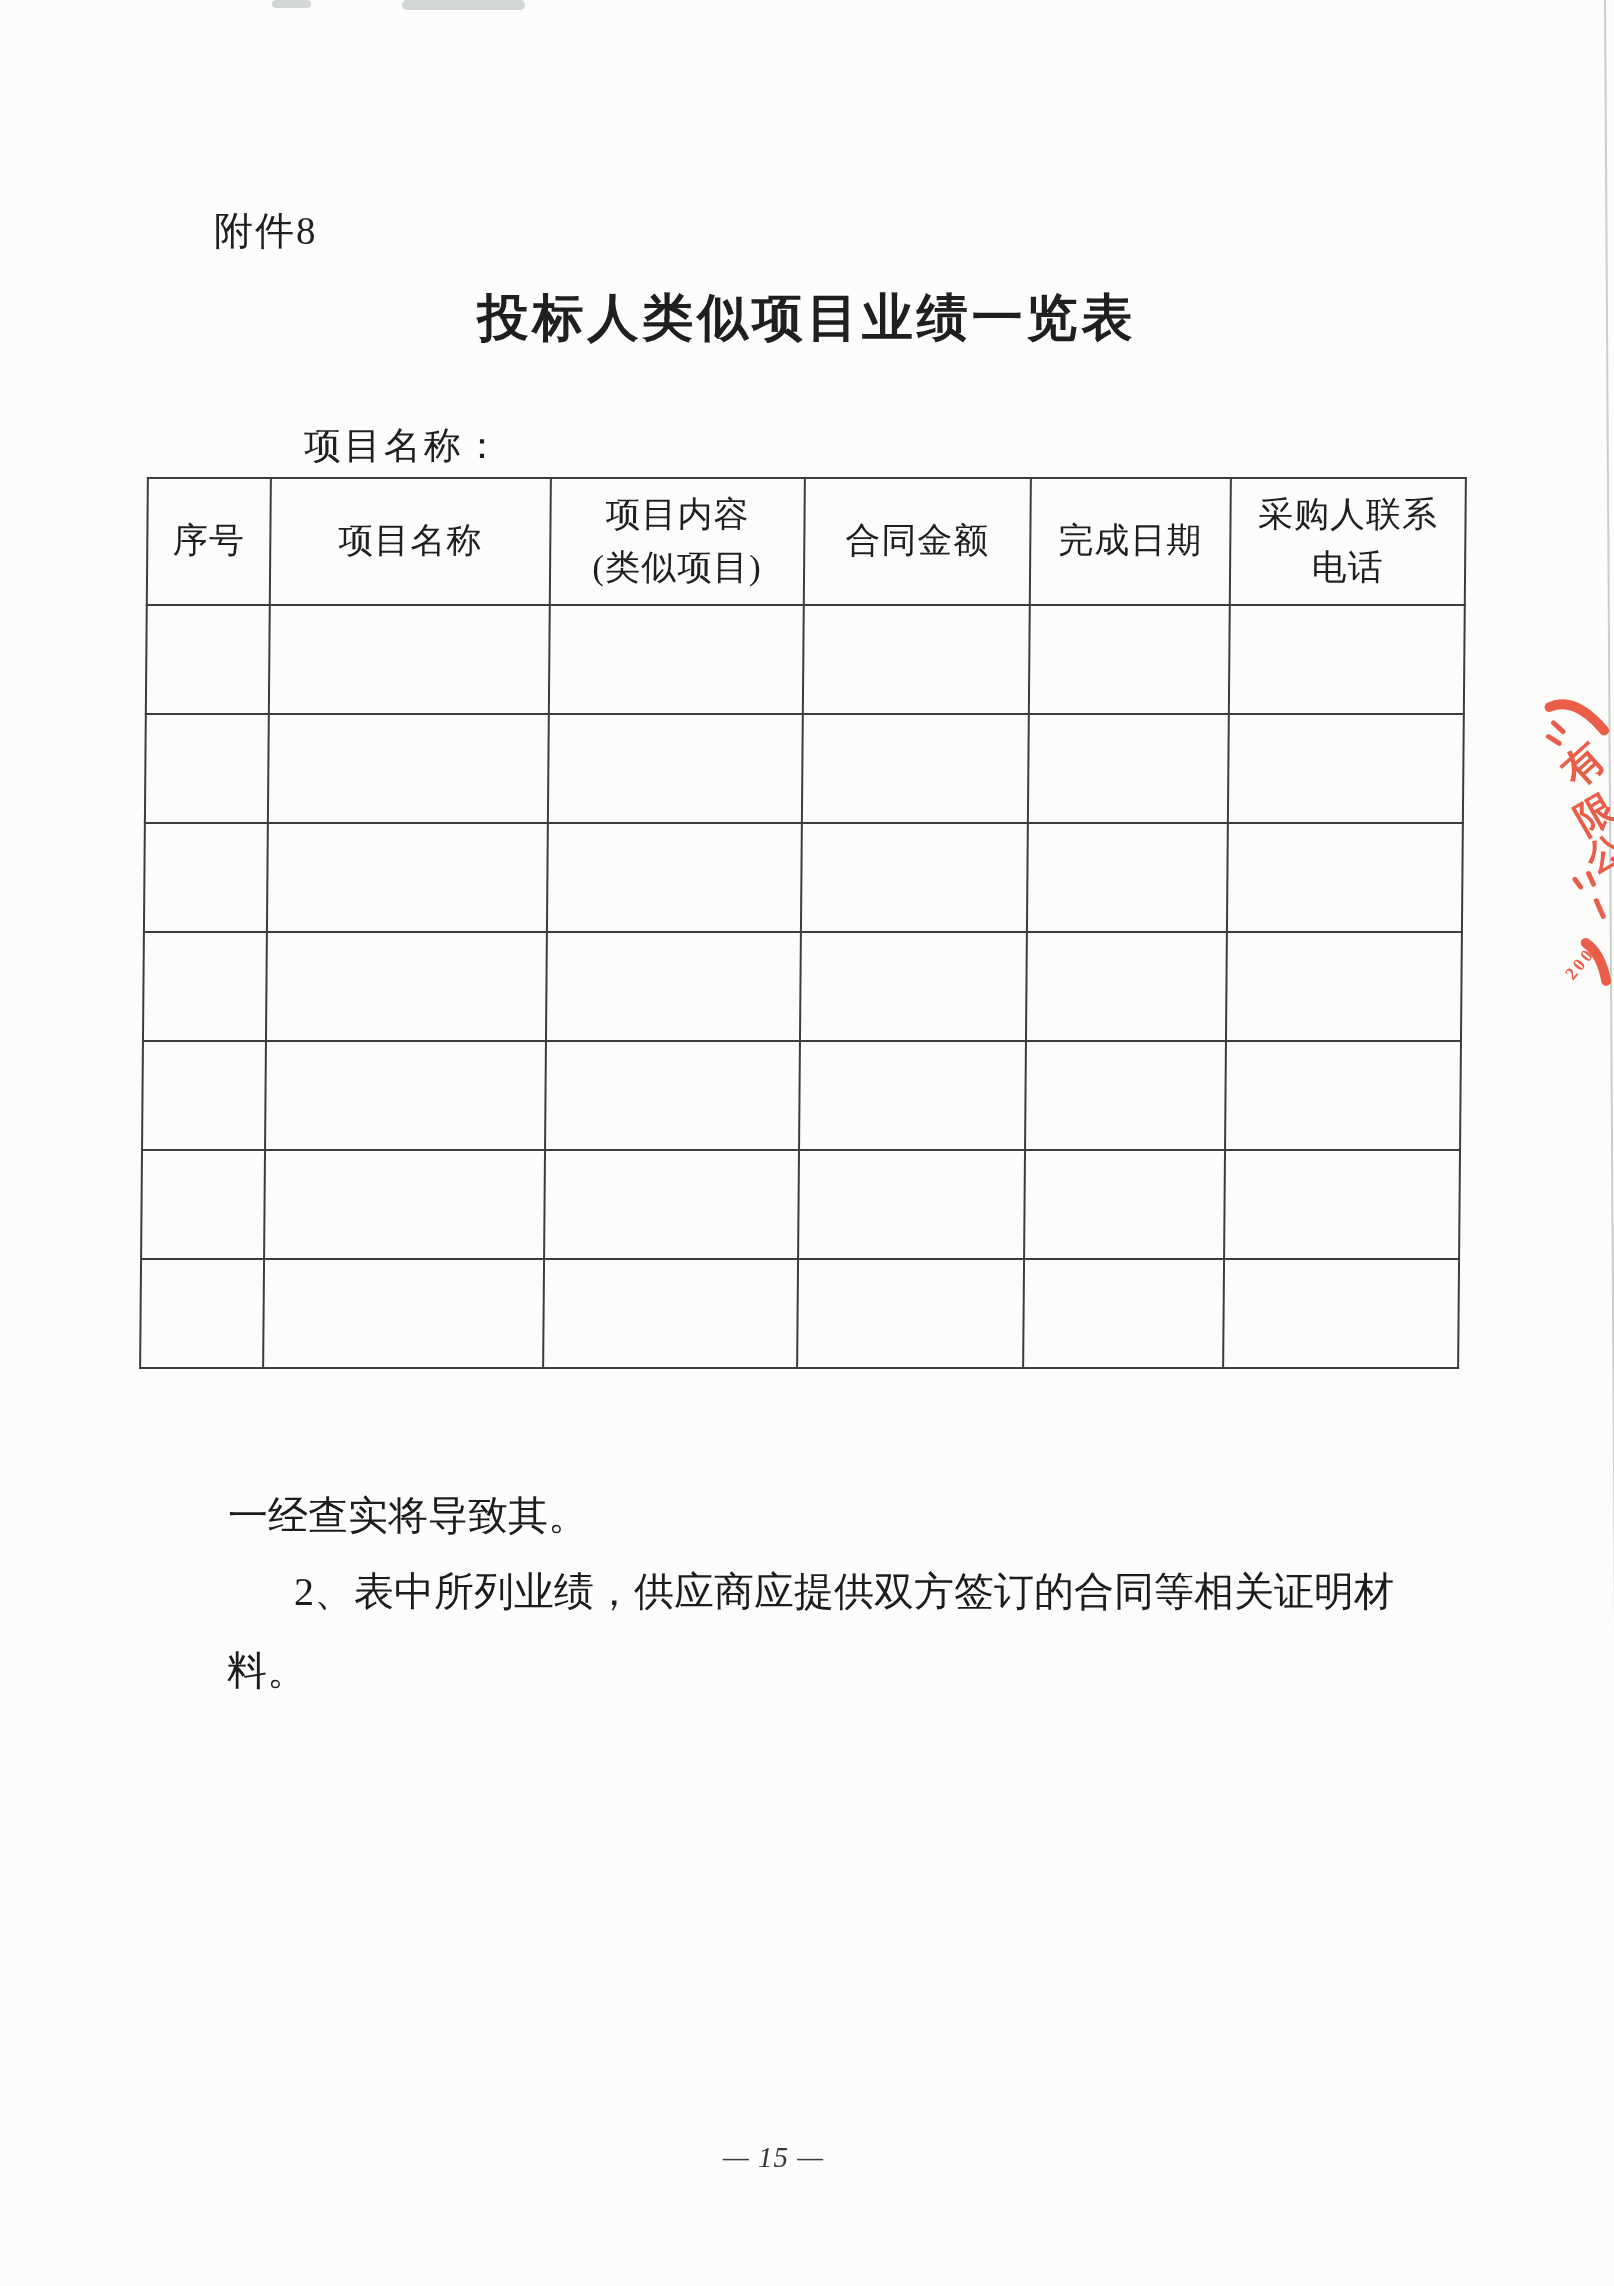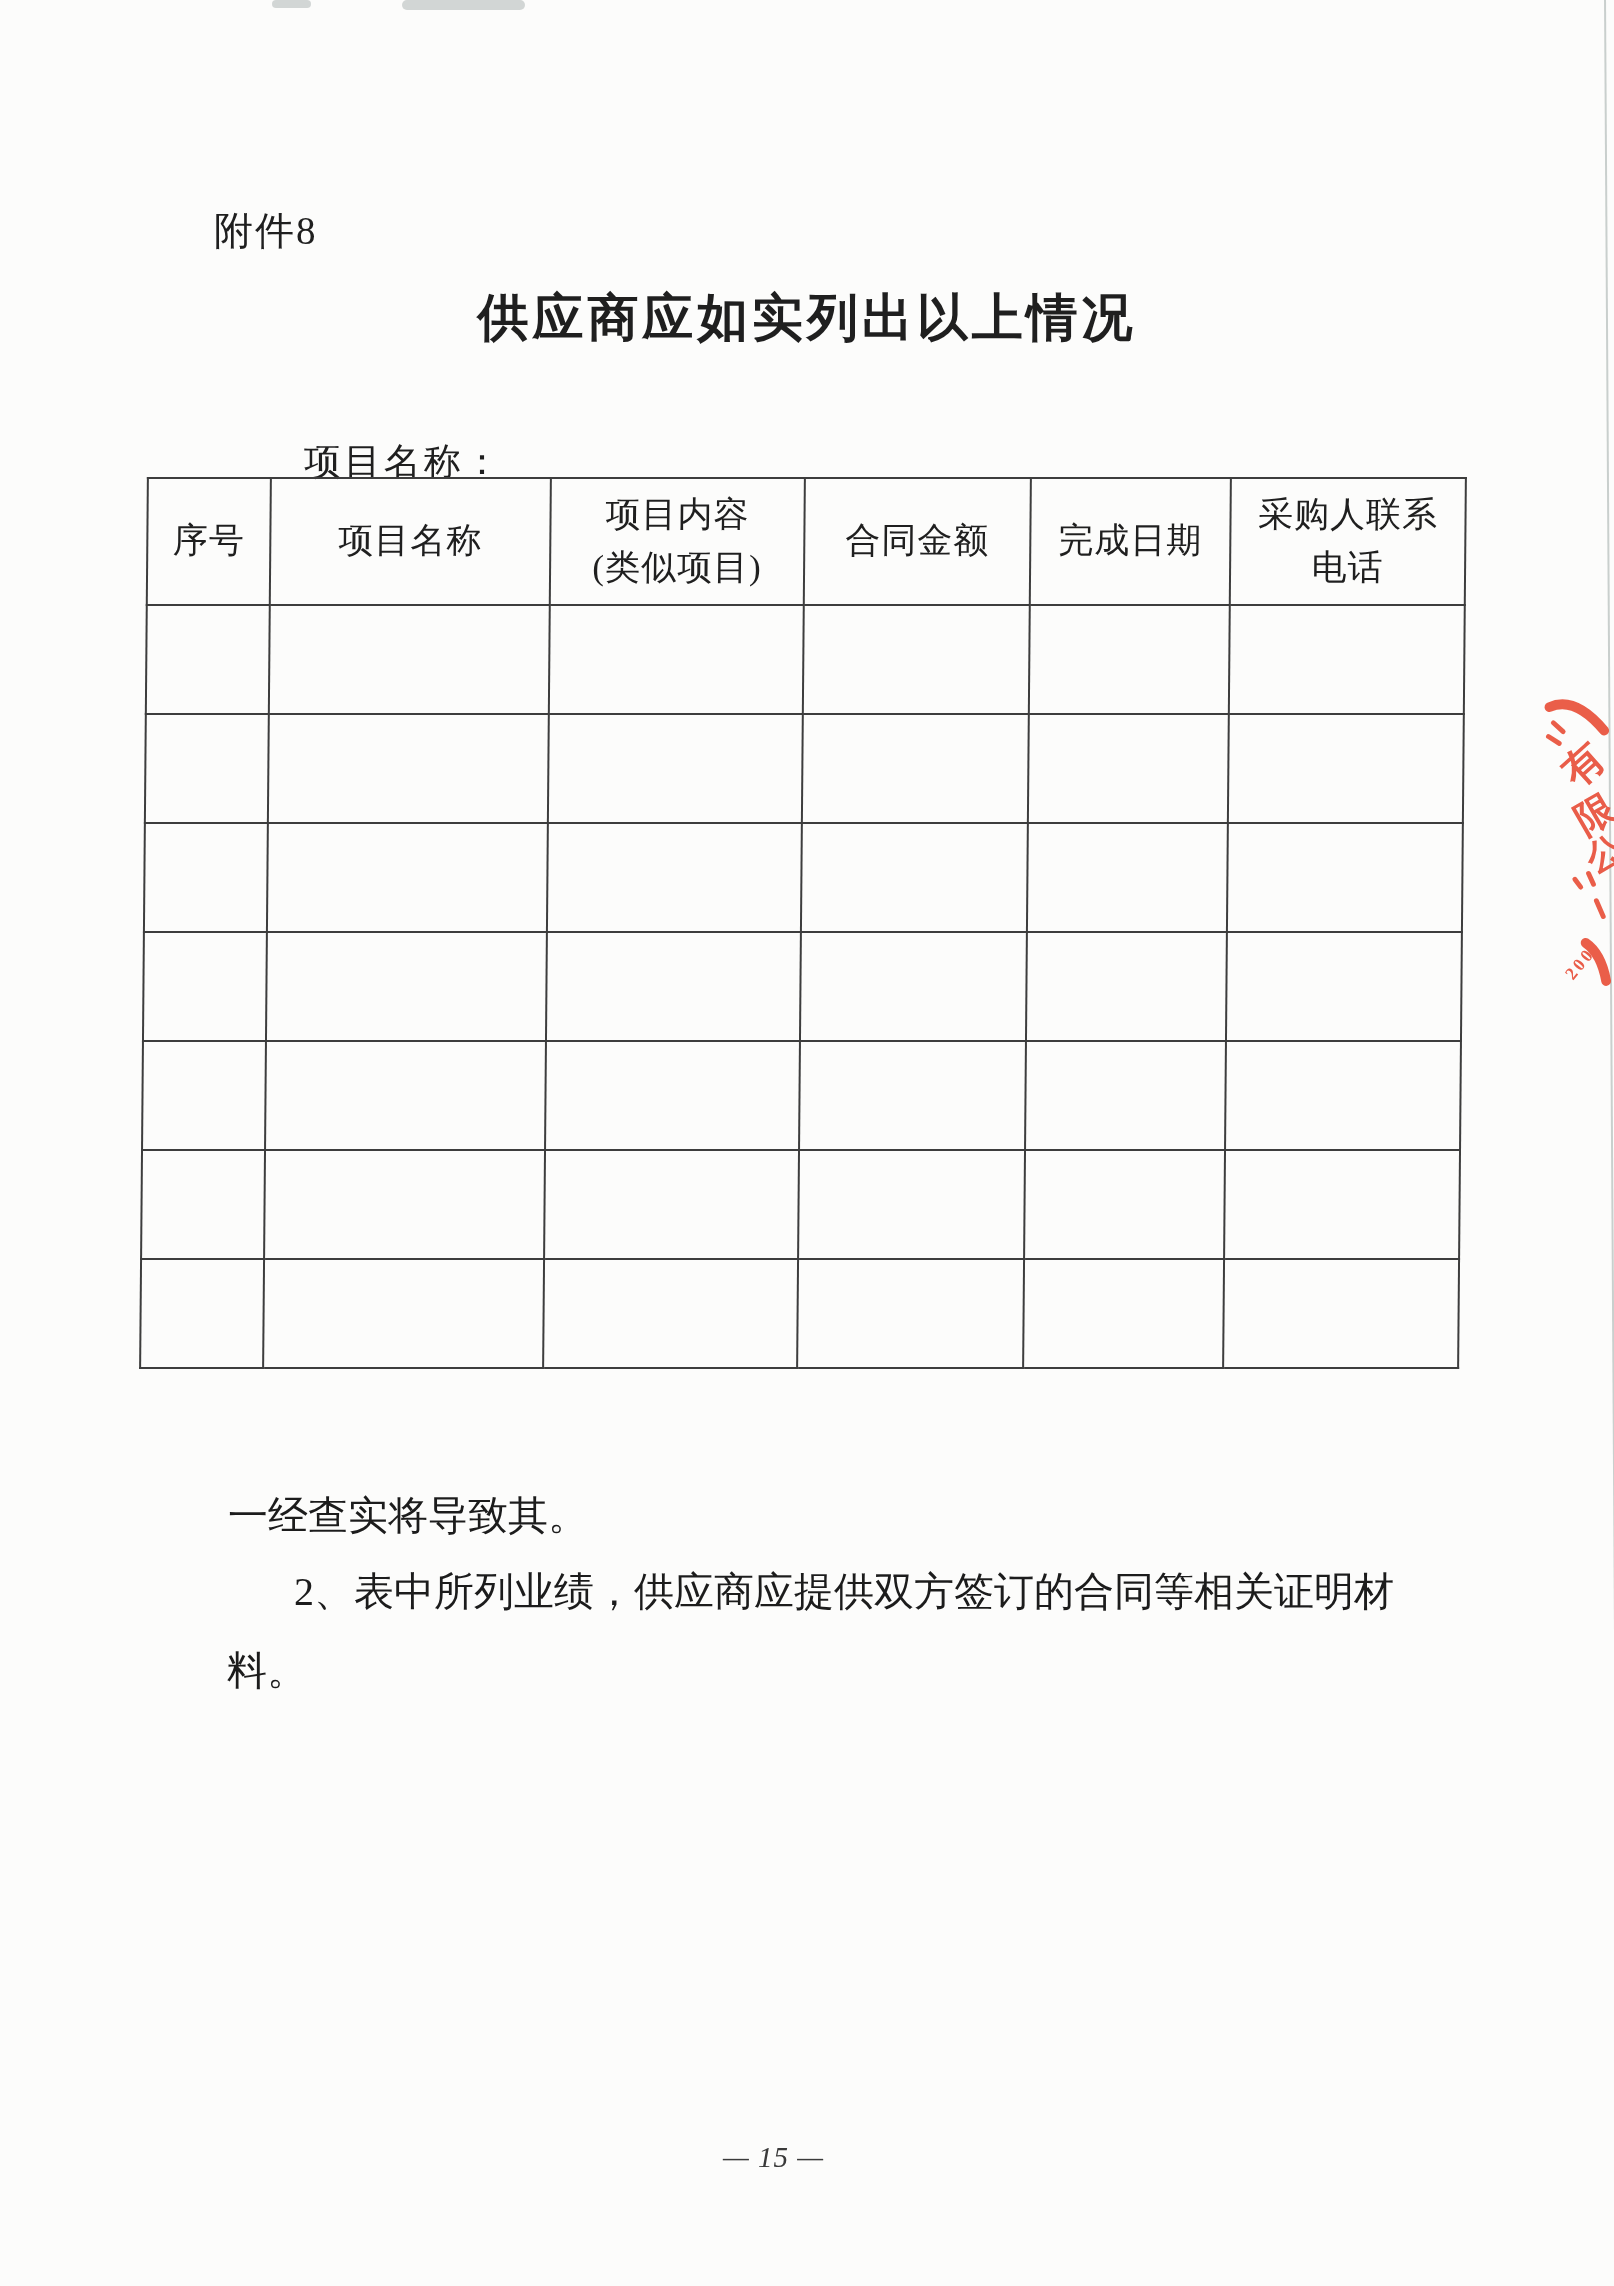--- a/index.html
+++ b/index.html
@@ -15,21 +15,21 @@
   .attachment-label {
     position:absolute; left:214px; top:204px;
     font-size:39px; letter-spacing:2px;
   }
   .doc-title {
     position:absolute; left:0; right:0; top:284px;
     text-align:center;
     font-size:51px; font-weight:bold; letter-spacing:3.9px;
   }
   .project-name-label {
-    position:absolute; left:304px; top:437px;
+    position:absolute; left:304px; top:421px;
     font-size:37px; letter-spacing:2.9px;text-align:right;
   }
   table.perf {
     position:absolute; left:143px; top:477px;
     width:1318px;
     border-collapse:collapse; table-layout:fixed;
     transform:skewX(-0.5deg);
   }
   table.perf, table.perf th, table.perf td {
     border:2px solid #3d3d3d;
@@ -77,21 +77,21 @@
 <body>
 
 <div class="page">
 
   <div class="smudge smudge-a"></div>
   <div class="smudge smudge-b"></div>
   <div class="edge-shadow"></div>
 
   <div class="attachment-label">附件8</div>
 
-  <div class="doc-title">供应商应如实列出以上情况</div>
+  <div class="doc-title">投标人类似项目业绩一览表</div>
 
   <div class="project-name-label">项目名称：</div>
 
   <table class="perf">
     <colgroup>
       <col style="width:123px">
       <col style="width:280px">
       <col style="width:254px">
       <col style="width:226px">
       <col style="width:200px">

